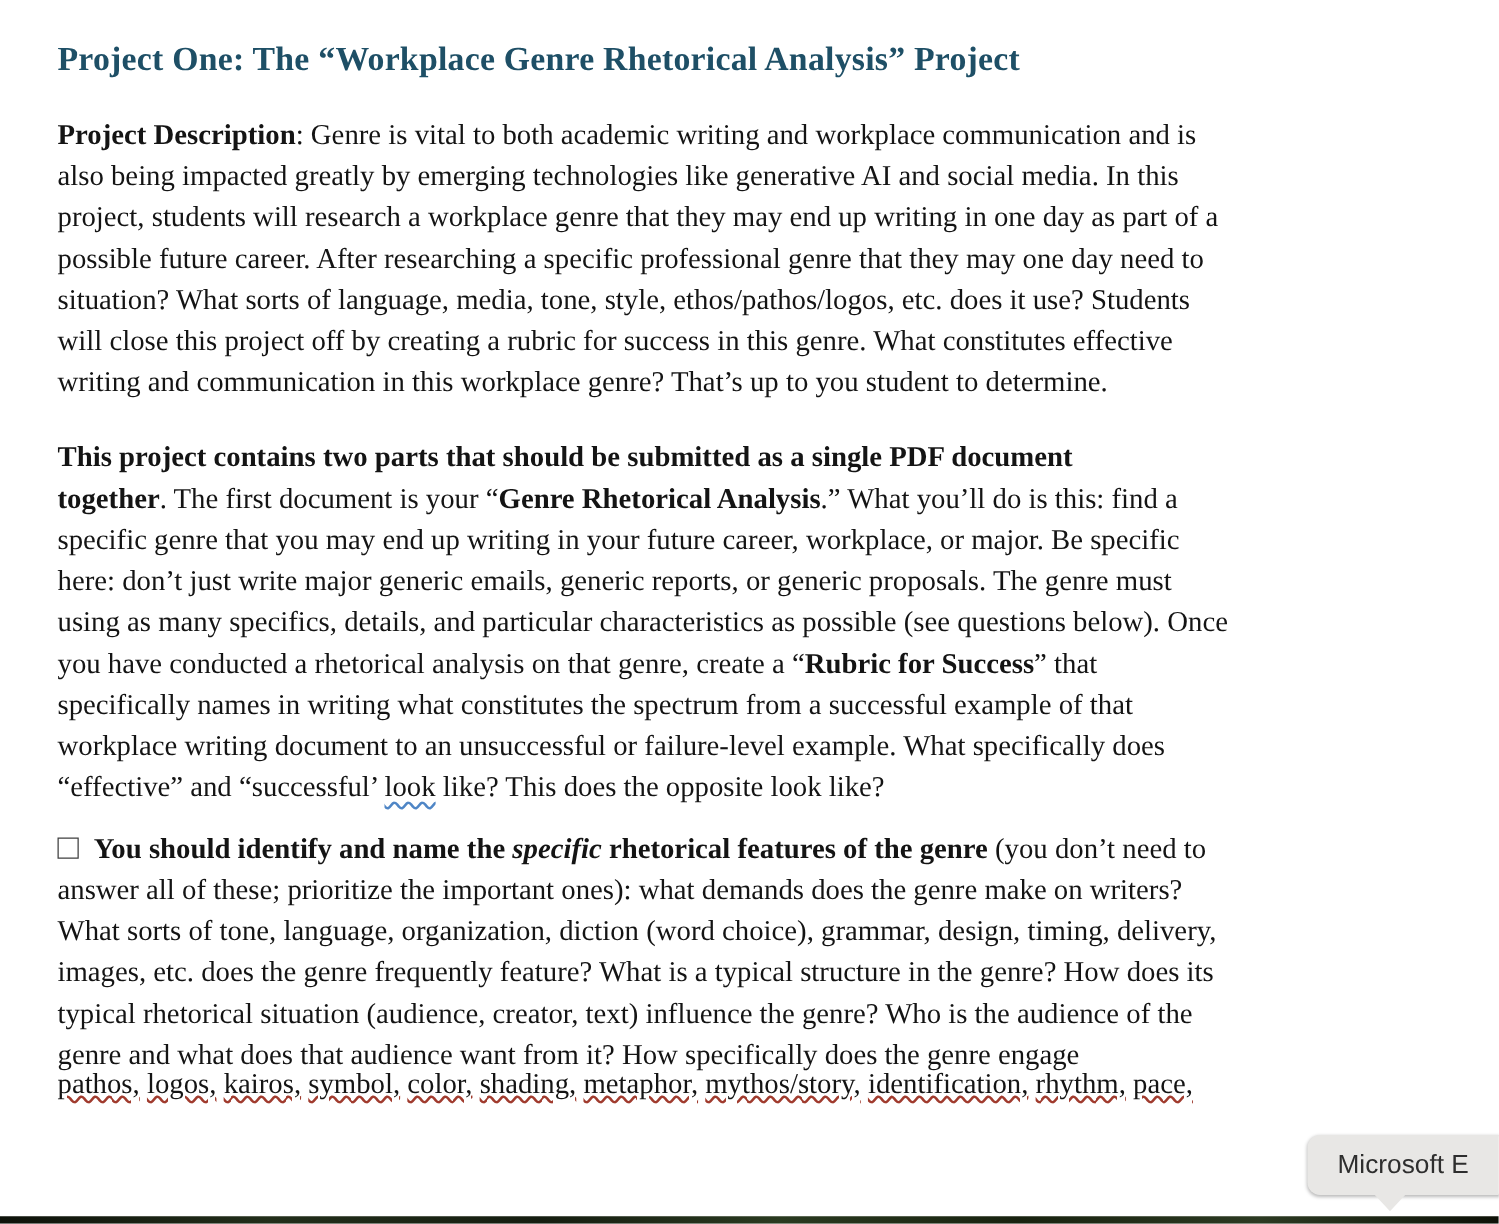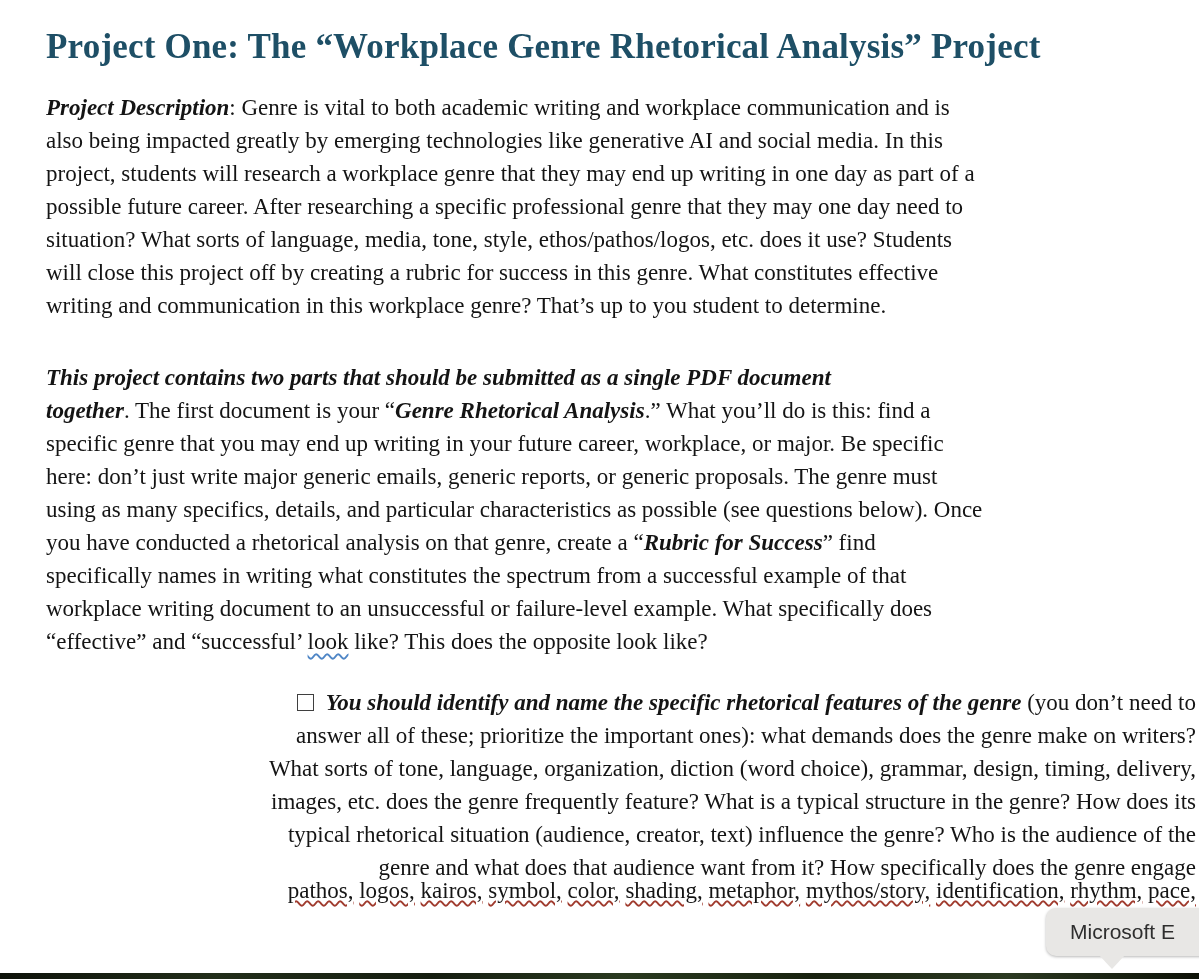--- a/index.html
+++ b/index.html
@@ -16,39 +16,39 @@
     color: #141414;
   }
   .doc {
     position: absolute;
     left: 46px;
     top: 30px;
     width: 1150px;
   }
   .title {
     margin: 0;
-    font-size: 35px;
+    font-size: 27px;
     line-height: 34px;
     font-weight: bold;
     color: var(--title-color, #1e4f66);
     white-space: nowrap;
     letter-spacing: 0.2px;
   }
   .para { margin: 0; }
   .para-project-description { margin-top: 27px; }
-  .para-two-parts { margin-top: 39px; }
-  .para-rhetorical-features { margin-top: 28px; text-align: right; }
+  .para-two-parts { margin-top: 27px; }
+  .para-rhetorical-features { margin-top: 16px; }
   .line {
     font-size: 23px;
     line-height: 33px;
     white-space: nowrap;
   }
   .para-rhetorical-features .line:last-child { margin-top: -10px; }
   .seg { }
-  .b { font-weight: bold; font-style: italic; }
+  .b { font-weight: bold; }
   .i { font-style: italic; }
   .sq-blue {
     text-decoration-line: underline;
     text-decoration-style: wavy;
     text-decoration-color: var(--blue-squiggle, #4f86c6);
     text-decoration-thickness: 2px;
     text-underline-offset: 4px;
   }
   .sq-red {
     text-decoration-line: underline;
@@ -120,21 +120,21 @@
         <div class="line"><span class="seg">situation? What sorts of language, media, tone, style, ethos/pathos/logos, etc. does it use? Students</span></div>
         <div class="line"><span class="seg">will close this project off by creating a rubric for success in this genre. What constitutes effective</span></div>
         <div class="line"><span class="seg">writing and communication in this workplace genre? That’s up to you student to determine.</span></div>
       </div>
       <div class="para para-two-parts">
         <div class="line"><span class="seg b">This project contains two parts that should be submitted as a single PDF document</span></div>
         <div class="line"><span class="seg b">together</span><span class="seg">. The first document is your “</span><span class="seg b">Genre Rhetorical Analysis</span><span class="seg">.” What you’ll do is this: find a</span></div>
         <div class="line"><span class="seg">specific genre that you may end up writing in your future career, workplace, or major. Be specific</span></div>
         <div class="line"><span class="seg">here: don’t just write major generic emails, generic reports, or generic proposals. The genre must</span></div>
         <div class="line"><span class="seg">using as many specifics, details, and particular characteristics as possible (see questions below). Once</span></div>
-        <div class="line"><span class="seg">you have conducted a rhetorical analysis on that genre, create a “</span><span class="seg b">Rubric for Success</span><span class="seg">” find</span></div>
+        <div class="line"><span class="seg">you have conducted a rhetorical analysis on that genre, create a “</span><span class="seg b">Rubric for Success</span><span class="seg">” that</span></div>
         <div class="line"><span class="seg">specifically names in writing what constitutes the spectrum from a successful example of that</span></div>
         <div class="line"><span class="seg">workplace writing document to an unsuccessful or failure-level example. What specifically does</span></div>
         <div class="line"><span class="seg">“effective” and “successful’ </span><span class="seg sq-blue">look</span><span class="seg"> like? This does the opposite look like?</span></div>
       </div>
       <div class="para para-rhetorical-features">
         <div class="line"><span class="checkbox"></span><span class="seg b">You should identify and name the </span><span class="seg b i">specific</span><span class="seg b"> rhetorical features of the genre</span><span class="seg"> (you don’t need to</span></div>
         <div class="line"><span class="seg">answer all of these; prioritize the important ones): what demands does the genre make on writers?</span></div>
         <div class="line"><span class="seg">What sorts of tone, language, organization, diction (word choice), grammar, design, timing, delivery,</span></div>
         <div class="line"><span class="seg">images, etc. does the genre frequently feature? What is a typical structure in the genre? How does its</span></div>
         <div class="line"><span class="seg">typical rhetorical situation (audience, creator, text) influence the genre? Who is the audience of the</span></div>

